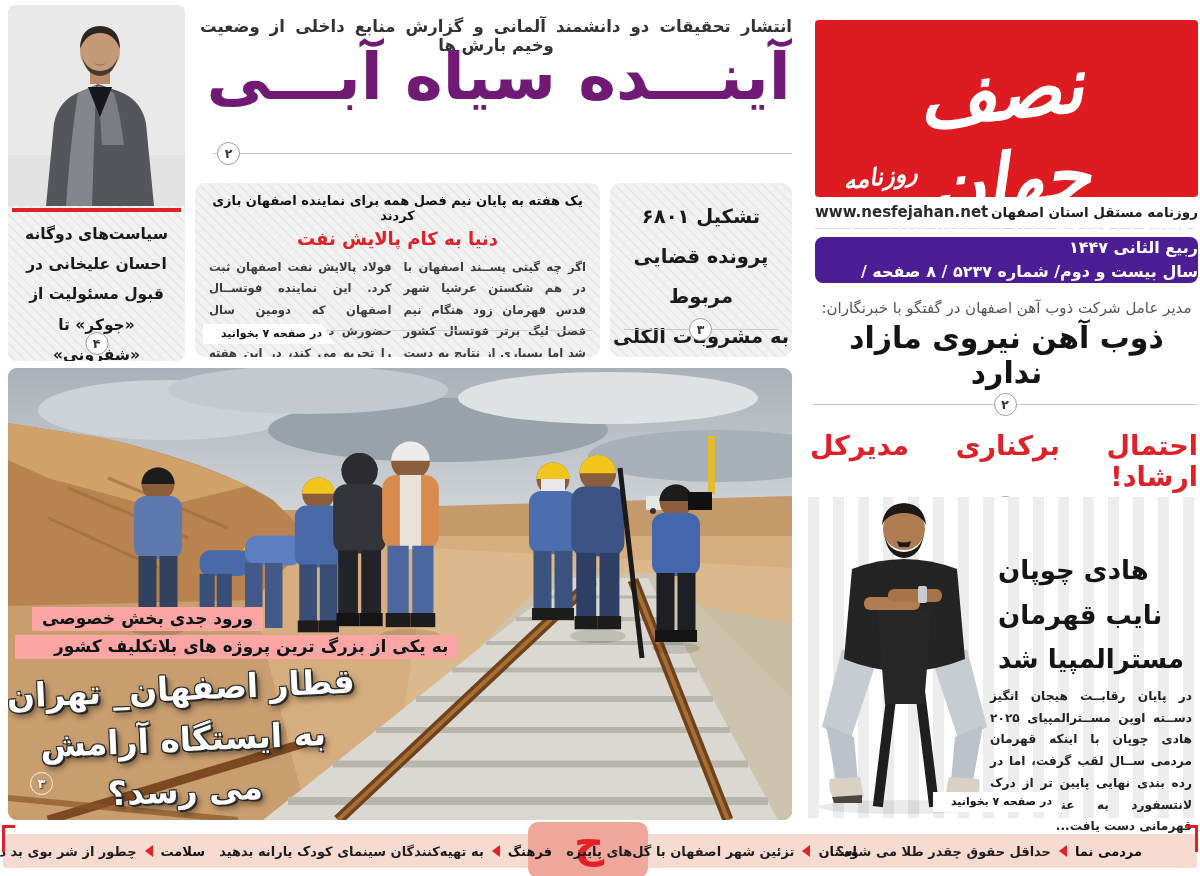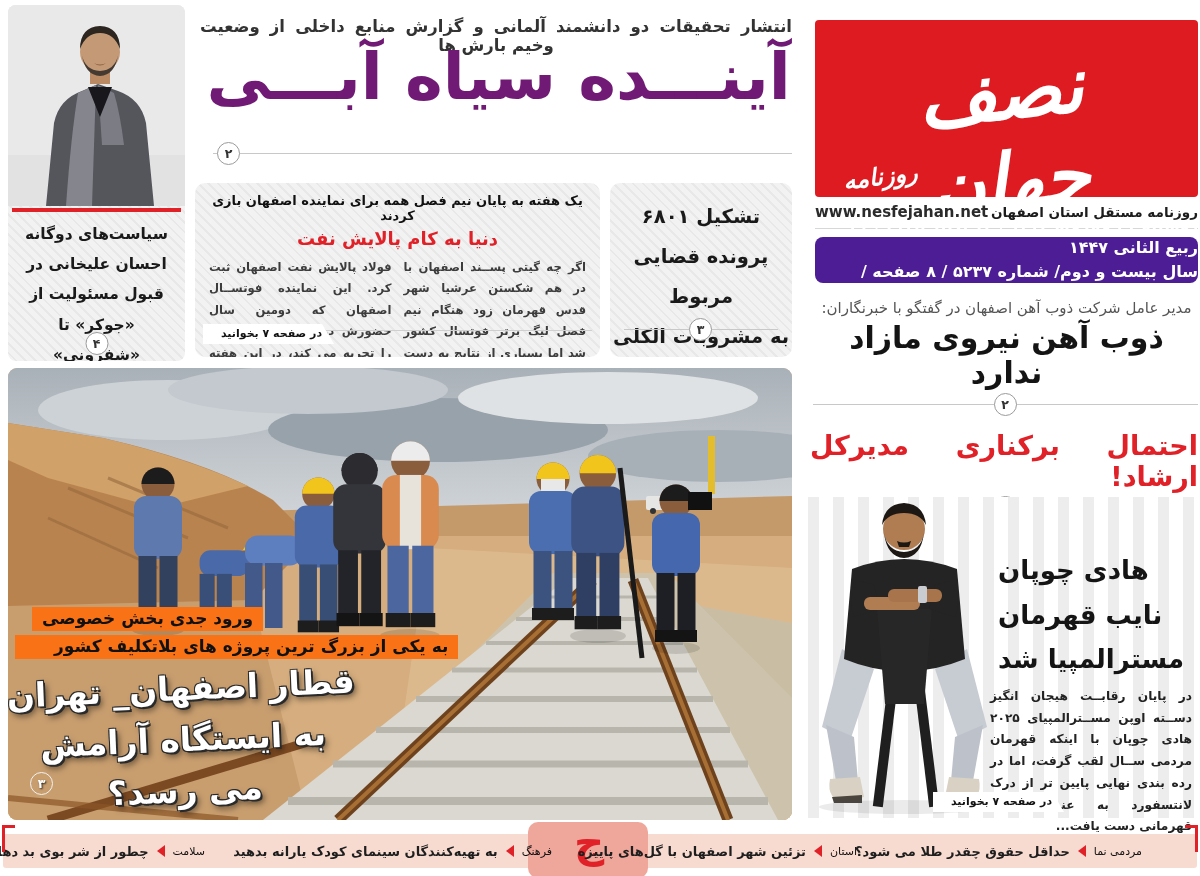--- a/index.html
+++ b/index.html
@@ -68,33 +68,33 @@
   .ershad-headline span{ display:block; text-align:justify; text-align-last:justify; }
   .stripes-zone { left:808px; top:497px; width:392px; height:321px; }
   .choopan-photo { left:802px; top:489px; width:205px; height:327px; }
   .choopan-headline { right:6px; top:548px; width:196px; text-align:left; font-size:26px; font-weight:800; color:#151515; line-height:1.72; }
   .choopan-headline div{ white-space:nowrap; }
   .choopan-body { right:8px; top:686px; width:202px; font-size:12.2px; font-weight:600; color:#222; line-height:1.78; text-align:justify; }
   .choopan-tag { left:933px; top:792px; }
 
   
   .railway { left:8px; top:368px; width:784px; height:452px; border-radius:9px; overflow:hidden; background:#d5ad7e; }
-  .badge { position:absolute; background:#f97316; color:#111; font-weight:900; font-size:17px; padding:1px 10px 3px 10px; white-space:nowrap; }
+  .badge { position:absolute; background:#fca5a5; color:#111; font-weight:900; font-size:17px; padding:1px 10px 3px 10px; white-space:nowrap; }
   .badge1 { left:24px; top:239px; }
   .badge2 { left:7px; top:267px;padding-left:39px; }
   .rail-head { position:absolute; left:0px; top:295px; width:350px; text-align:center; color:#fff;
                font-size:33px; font-weight:900; line-height:1.55; transform:rotate(-2.5deg);
                text-shadow:2px 2px 0 #2a2a2a, -1px -1px 0 #2a2a2a, 1px -1px 0 #2a2a2a, -1px 1px 0 #2a2a2a, 3px 4px 6px rgba(0,0,0,.55); }
   .rail-ref { position:absolute; left:22px; top:404px; background:transparent; border-color:#f2f2f2; color:#fff;
               text-shadow:1px 1px 2px rgba(0,0,0,.8); }
 
   
   .bbar { left:3px; top:834px; width:1194px; height:34px; background:#f8dbd0; border-radius:3px; }
   .bb-item { position:absolute; top:0; height:100%; display:flex; align-items:center; gap:8px; z-index:2; }
-  .bb-label { font-size:11px; font-weight:400; color:#111; white-space:nowrap; }
+  .bb-label { font-size:13px; font-weight:700; color:#111; white-space:nowrap; }
   .bb-title { font-size:13px; font-weight:700; color:#1e1e1e; white-space:nowrap; }
   .flag { width:0; height:0; border-top:6px solid transparent; border-bottom:6px solid transparent; border-right:8px solid #e02128; }
   .corner { position:absolute; width:13px; height:27px; top:-9px; z-index:3; }
   .corner.r { right:-1px; border-top:3.5px solid #e02128; border-right:3.5px solid #e02128; }
   .corner.l { left:-1px; border-top:3.5px solid #e02128; border-left:3.5px solid #e02128; }
   .jeem-bubble { position:absolute; left:525px; top:-12px; width:120px; height:56px; background:#efa79b;
                  border-radius:10px; z-index:1; }
   .jeem-bubble::after { content:""; position:absolute; left:14px; bottom:-7px; width:16px; height:16px; background:#efa79b; transform:rotate(55deg); }
   .jeem { position:absolute; left:46px; top:-4px; font-size:42px; font-weight:900; color:#e02128; }
 </style>

